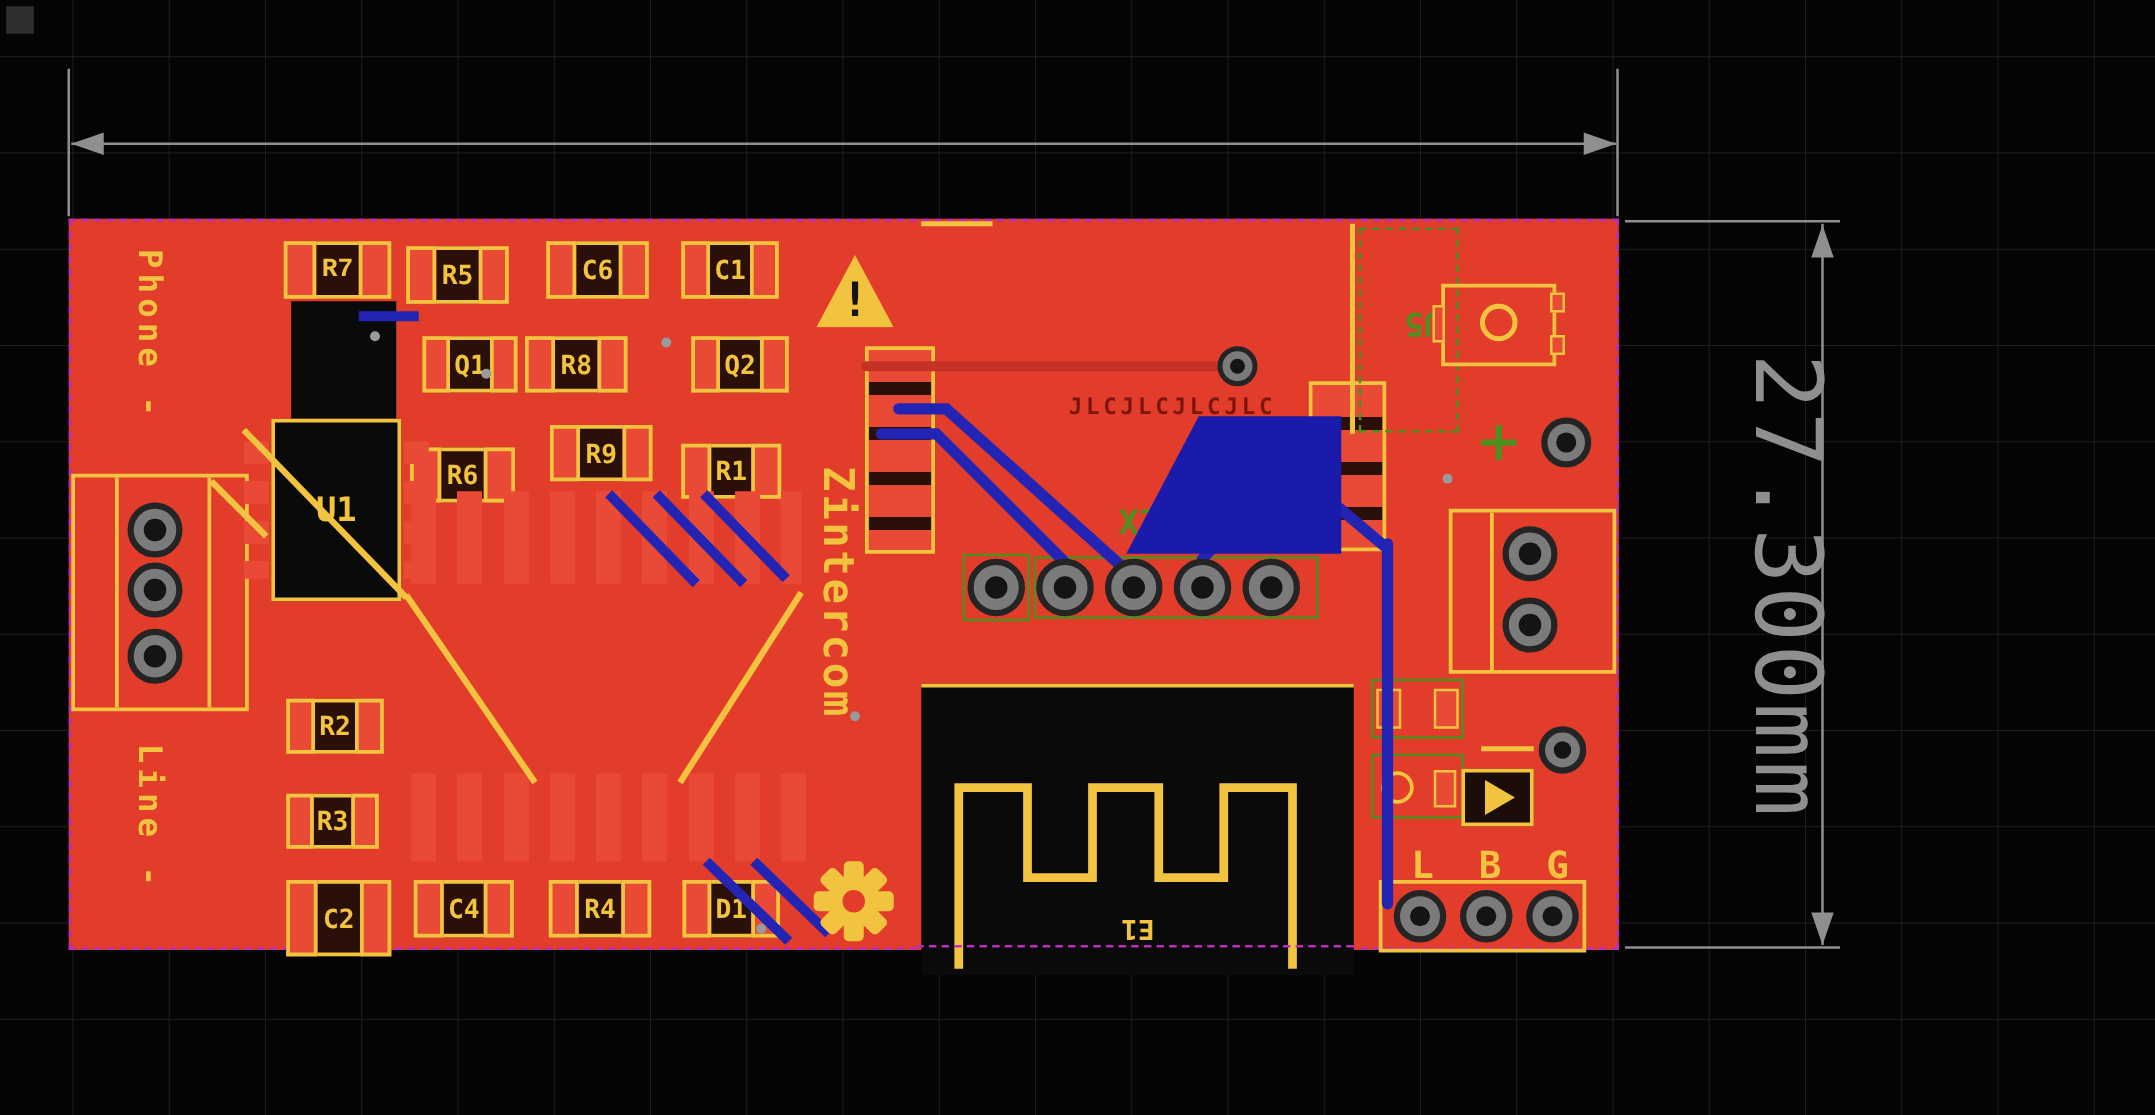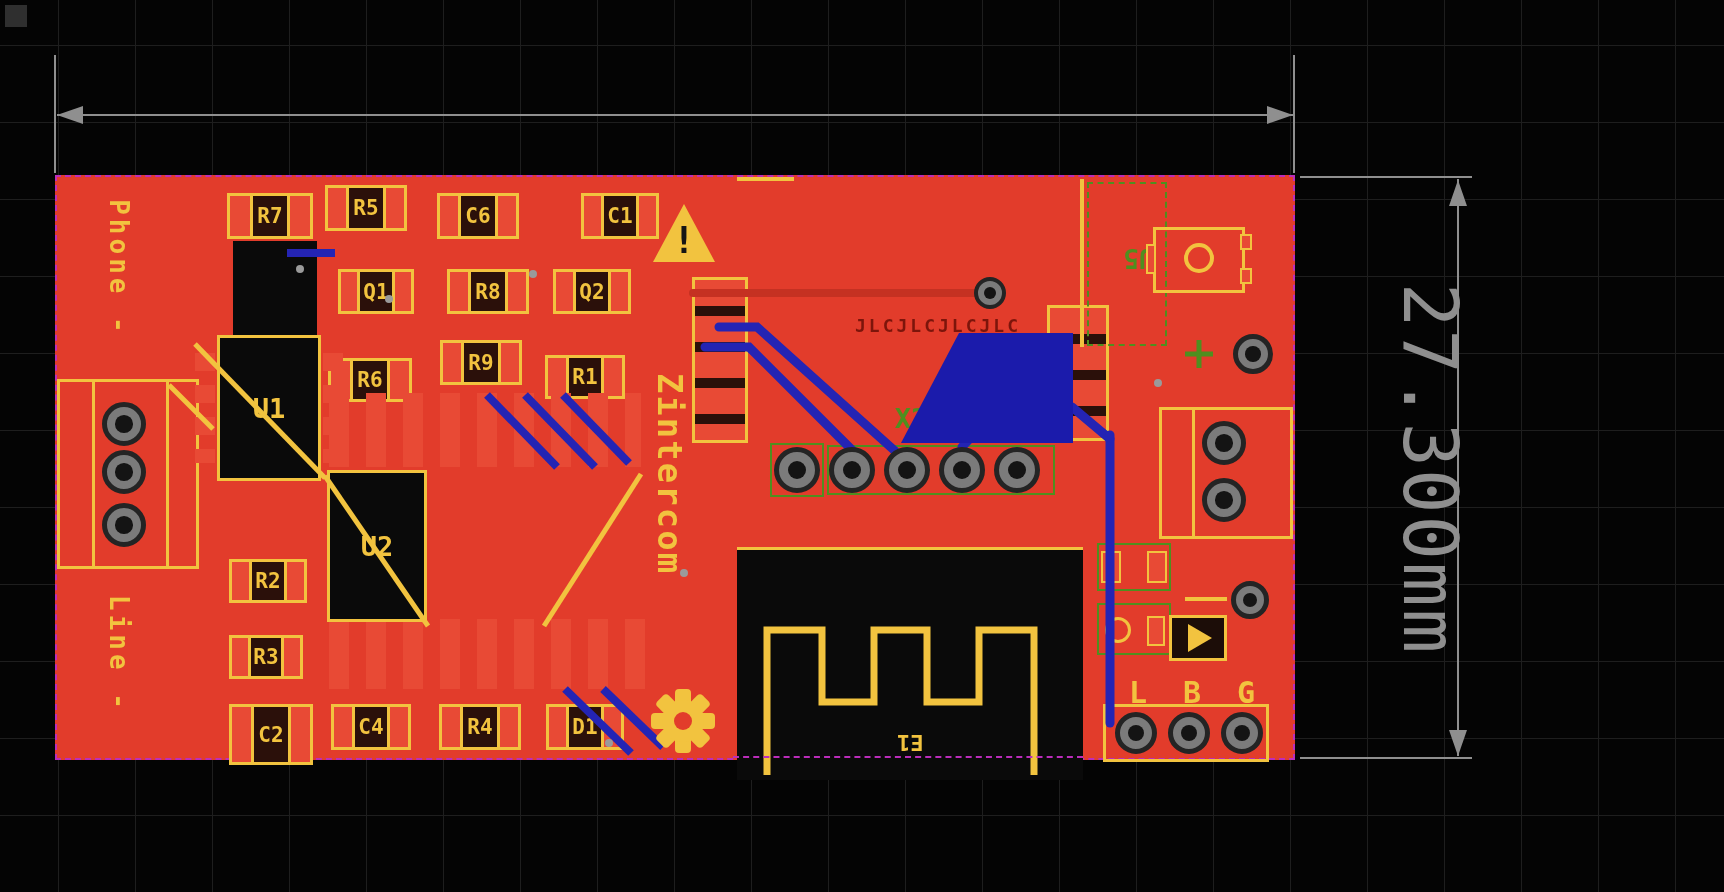--- a/index.html
+++ b/index.html
@@ -79,47 +79,47 @@
       <div class="vline" style="position:absolute;left:106px;top:0;width:3px;height:100%;"></div>
     </div>
     <div class="hole" style="left:45px;top:225px;width:44px;height:44px;"></div>
     <div class="hole" style="left:45px;top:273px;width:44px;height:44px;"></div>
     <div class="hole" style="left:45px;top:326px;width:44px;height:44px;"></div>
     <div class="vtext" style="left:-38px;top:76px;width:200px;font-size:26px;letter-spacing:4px;transform:rotate(90deg);">Phone -</div>
     <div class="vtext" style="left:-38px;top:462px;width:200px;font-size:26px;letter-spacing:4px;transform:rotate(90deg);">Line -</div>
 
     <div style="left:176px;top:64px;width:84px;height:94px;background:var(--black);"></div>
 
-    <div class="fp" style="left:170px;top:16px;width:86px;height:46px;">
+    <div class="fp" style="left:170px;top:16px;width:86px;height:46px;font-family:Liberation Mono, monospace;">
         <i class="pad l"></i>
         <i class="pad r"></i>
         <span class="ref">R7</span>
       </div>
-    <div class="fp" style="left:268px;top:8px;width:82px;height:46px;">
+    <div class="fp" style="left:268px;top:20px;width:82px;height:46px;">
         <i class="pad l"></i>
         <i class="pad r"></i>
         <span class="ref">R5</span>
       </div>
     <div class="fp" style="left:380px;top:16px;width:82px;height:46px;">
         <i class="pad l"></i>
         <i class="pad r"></i>
         <span class="ref">C6</span>
       </div>
-    <div class="fp" style="left:488px;top:16px;width:78px;height:46px;margin-left:36px;">
+    <div class="fp" style="left:488px;top:16px;width:78px;height:46px;">
         <i class="pad l"></i>
         <i class="pad r"></i>
         <span class="ref">C1</span>
       </div>
 
     <div class="fp" style="left:281px;top:92px;width:76px;height:45px;">
         <i class="pad l"></i>
         <i class="pad r"></i>
         <span class="ref">Q1</span>
       </div>
-    <div class="fp" style="left:390px;top:92px;width:82px;height:45px;text-align:right;">
+    <div class="fp" style="left:363px;top:92px;width:82px;height:45px;text-align:right;">
         <i class="pad l"></i>
         <i class="pad r"></i>
         <span class="ref">R8</span>
       </div>
     <div class="fp" style="left:496px;top:92px;width:78px;height:45px;">
         <i class="pad l"></i>
         <i class="pad r"></i>
         <span class="ref">Q2</span>
       </div>
 
@@ -140,23 +140,20 @@
       </div>
 
     <div class="strip-h" style="left:138px;top:176px;width:20px;height:110px;"></div>
     <div class="strip-h" style="left:266px;top:176px;width:20px;height:110px;"></div>
     <div class="ic" style="left:160px;top:158px;width:104px;height:146px;">
         <span class="ref">U1</span>
       </div>
 
     <div class="strip-v" style="left:272px;top:216px;width:312px;height:74px;"></div>
     <div class="strip-v" style="left:272px;top:442px;width:316px;height:70px;"></div>
-    <div class="ic" style="left:270px;top:293px;width:100px;height:152px;">
-        <span class="ref">U2</span>
-      </div>
 
     <div class="fp" style="left:172px;top:382px;width:78px;height:44px;">
         <i class="pad l"></i>
         <i class="pad r"></i>
         <span class="ref">R2</span>
       </div>
     <div class="fp" style="left:172px;top:458px;width:74px;height:44px;">
         <i class="pad l"></i>
         <i class="pad r"></i>
         <span class="ref">R3</span>

